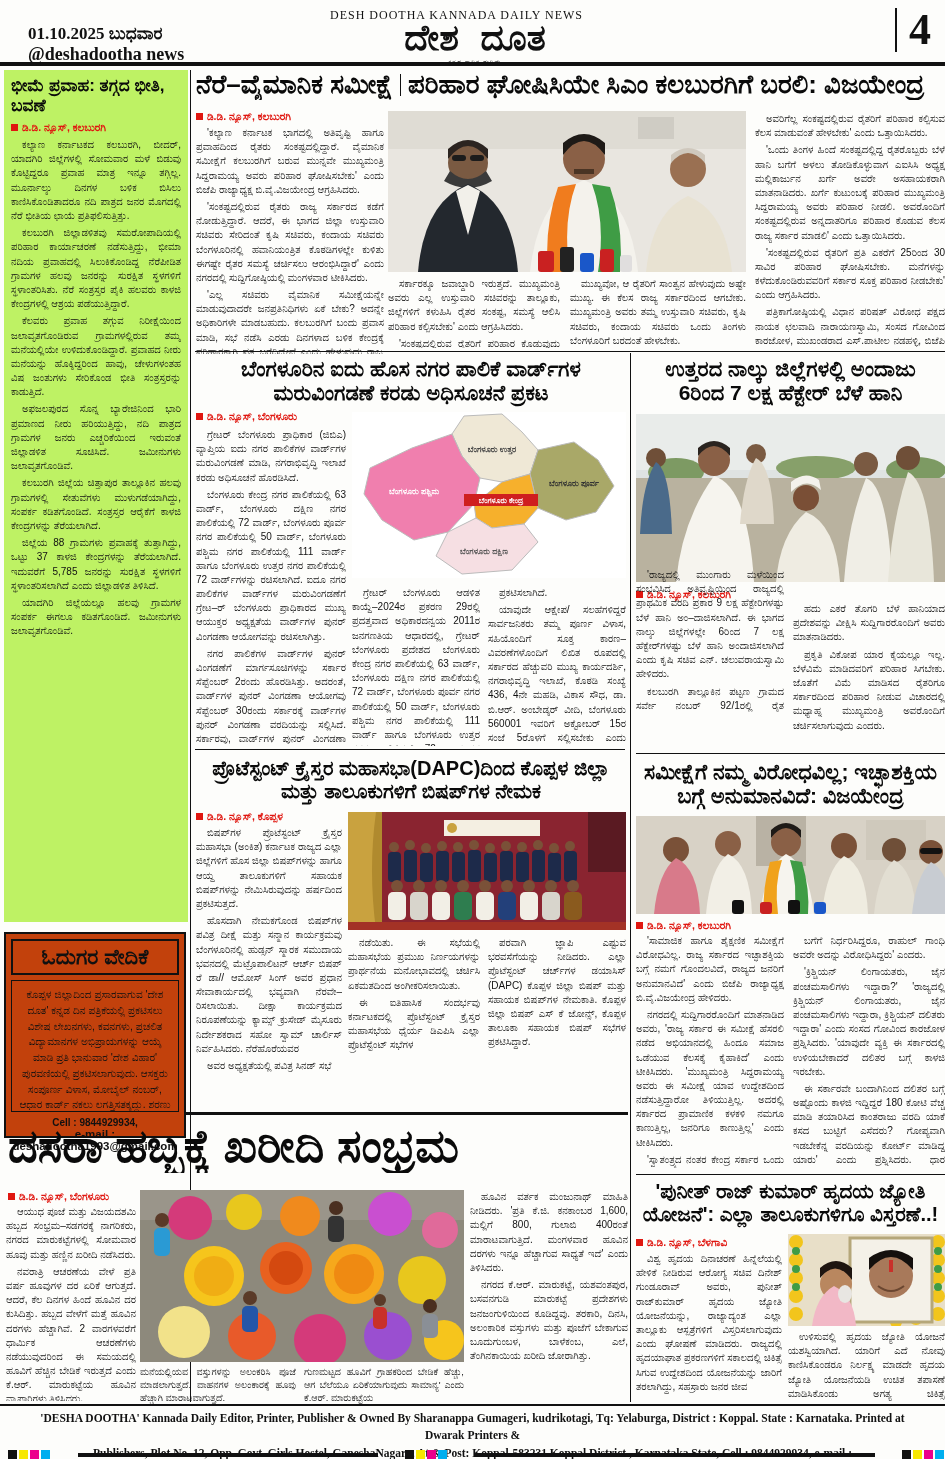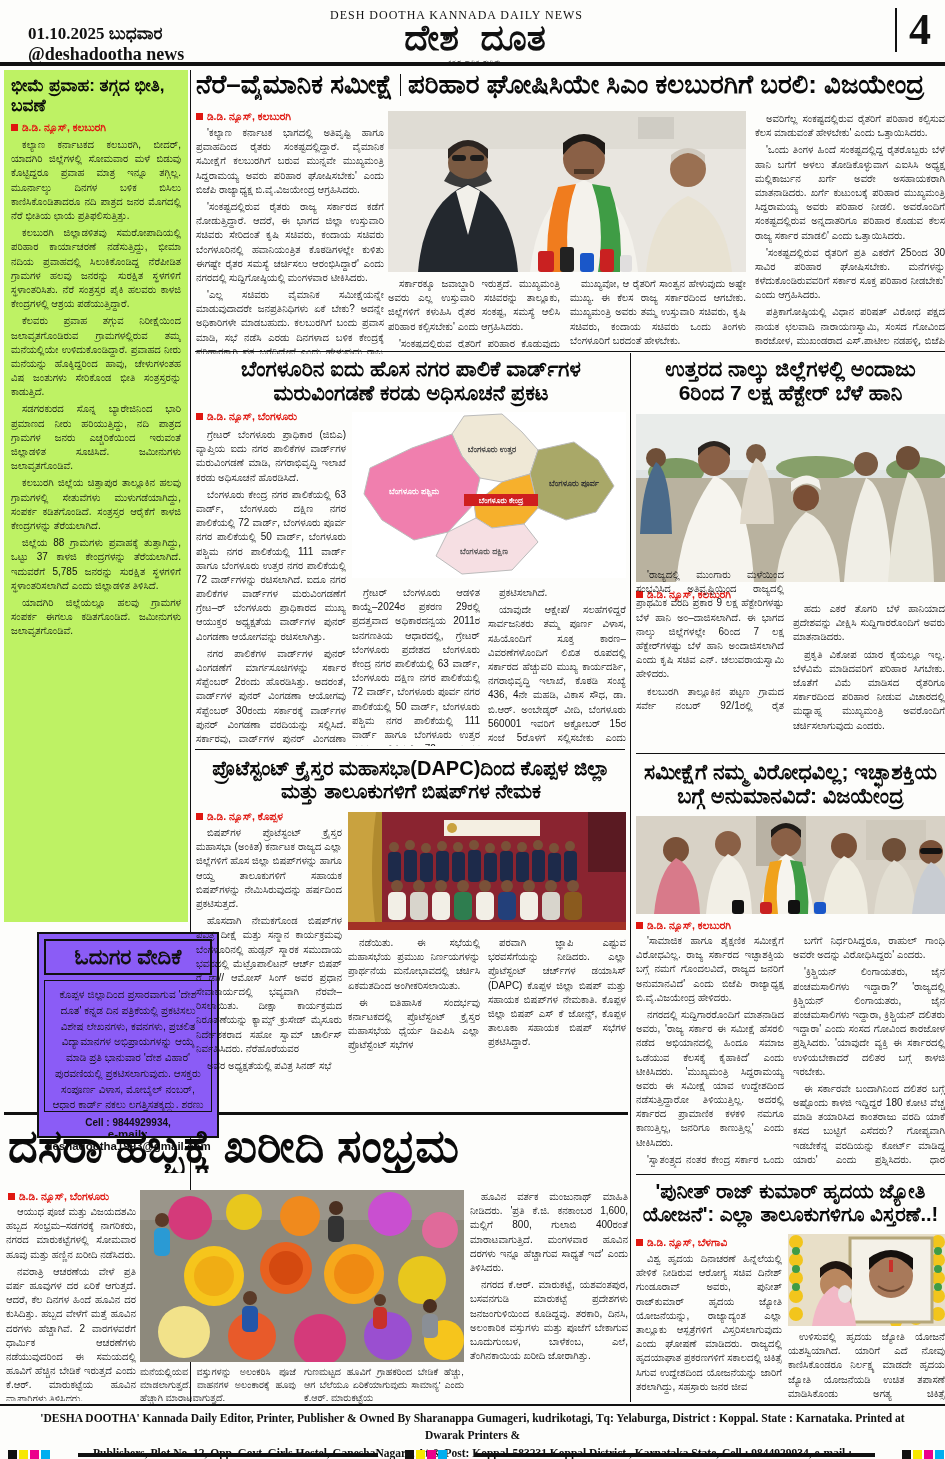--- a/index.html
+++ b/index.html
@@ -18,21 +18,21 @@
   .vrule{background:#111;width:1px;}
   
   .headline{font-weight:bold;color:#0a0a0a;line-height:1.15;}
   .byline{color:#e01710;font-weight:bold;font-size:10.5px;white-space:nowrap;overflow:hidden;}
   .bullet{display:inline-block;width:7px;height:7px;background:#e01710;margin-right:4px;}
   .col{font-size:10px;line-height:1.42;text-align:justify;overflow:hidden;}
   .col .para{margin:0 0 3px 0;text-indent:11px;}
   .caption{font-size:9.5px;line-height:1.35;text-align:justify;overflow:hidden;}
   .bluebox{background:#bef264;}
   
-  .rbox{border:2.5px solid #111;background:#8b5cf6;margin-left:33px;}
+  .rbox{border:2.5px solid #111;background:#c2410c;}
   .rbox-title{font-weight:bold;font-size:21px;text-align:center;border:2px solid #111;margin:5px;padding:4px 0;}
   .rbox-body{border:1.5px solid #111;margin:0 5px 5px 5px;padding:6px 7px;font-size:10.5px;line-height:1.5;text-align:center;}
   .rbox-cell{font-weight:bold;font-size:10px;text-align:center;margin-top:4px;}
   .rbox-mail{font-weight:bold;font-size:11.5px;text-align:center;}
   .photo{overflow:hidden;background:#ddd;}
   .photo svg{display:block;}
   
   .footer-text{font-family:"Liberation Serif",serif;font-weight:bold;font-size:11.5px;text-align:center;line-height:1.5;}
   .regsq{display:inline-block;width:9px;height:9px;margin-right:2px;vertical-align:middle;}
   .regbar{display:inline-block;height:4px;background:#111;vertical-align:middle;}
@@ -62,21 +62,21 @@
   <div class="abs hrule" style="left:4px;top:1112px;width:624px;height:3px;"></div>
   <div class="abs hrule" style="left:636px;top:1174px;width:309px;height:1px;"></div>
 
   <div class="abs bluebox" style="left:4px;top:70px;width:184px;height:852px;padding:6px 7px;box-sizing:border-box;">
     <div class="headline" style="font-size:17px;">ಭೀಮೆ ಪ್ರವಾಹ: ತಗ್ಗದ ಭೀತಿ, ಬವಣೆ</div>
     <div class="byline" style="margin:6px 0 4px;"><span class="bullet"></span><span>ಡಿ.ಡಿ. ನ್ಯೂಸ್, ಕಲಬುರಗಿ</span></div>
     <div class="col" style="height:770px;">
         <p class="para">ಕಲ್ಯಾಣ ಕರ್ನಾಟಕದ ಕಲಬುರಗಿ, ಬೀದರ್, ಯಾದಗಿರಿ ಜಿಲ್ಲೆಗಳಲ್ಲಿ ಸೋಮವಾರ ಮಳೆ ಬಿಡುವು ಕೊಟ್ಟಿದ್ದರೂ ಪ್ರವಾಹ ಮಾತ್ರ ಇನ್ನೂ ತಗ್ಗಿಲ್ಲ. ಮೂರ್ನಾಲ್ಕು ದಿನಗಳ ಬಳಿಕ ಬಿಸಿಲು ಕಾಣಿಸಿಕೊಂಡಿತಾದರೂ ನದಿ ಪಾತ್ರದ ಜನರ ಮೊಗದಲ್ಲಿ ನೆರೆ ಭೀತಿಯ ಛಾಯೆ ಪ್ರತಿಫಲಿಸುತ್ತಿತ್ತು.</p>
         <p class="para">ಕಲಬುರಗಿ ಜಿಲ್ಲಾಡಳಿತವು ಸಮರೋಪಾದಿಯಲ್ಲಿ ಪರಿಹಾರ ಕಾರ್ಯಾಚರಣೆ ನಡೆಸುತ್ತಿದ್ದು, ಭೀಮಾ ನದಿಯ ಪ್ರವಾಹದಲ್ಲಿ ಸಿಲುಕಿಕೊಂಡಿದ್ದ ನೆರೆಪೀಡಿತ ಗ್ರಾಮಗಳ ಹಲವು ಜನರನ್ನು ಸುರಕ್ಷಿತ ಸ್ಥಳಗಳಿಗೆ ಸ್ಥಳಾಂತರಿಸಿತು. ನೆರೆ ಸಂತ್ರಸ್ತರ ಪೈಕಿ ಹಲವರು ಕಾಳಜಿ ಕೇಂದ್ರಗಳಲ್ಲಿ ಆಶ್ರಯ ಪಡೆಯುತ್ತಿದ್ದಾರೆ.</p>
         <p class="para">ಕೆಲವರು ಪ್ರವಾಹ ತಗ್ಗುವ ನಿರೀಕ್ಷೆಯಿಂದ ಜಲಾವೃತಗೊಂಡಿರುವ ಗ್ರಾಮಗಳಲ್ಲಿರುವ ತಮ್ಮ ಮನೆಯಲ್ಲಿಯೇ ಉಳಿದುಕೊಂಡಿದ್ದಾರೆ. ಪ್ರವಾಹದ ನೀರು ಮನೆಯನ್ನು ಹೊಕ್ಕಿದ್ದರಿಂದ ಹಾವು, ಚೇಳುಗಳಂತಹ ವಿಷ ಜಂತುಗಳು ಸೇರಿಕೊಂಡ ಭೀತಿ ಸಂತ್ರಸ್ತರನ್ನು ಕಾಡುತ್ತಿದೆ.</p>
-        <p class="para">ಸಡಗರಕುರದ ಸೊನ್ನ ಬ್ಯಾರೇಜಿನಿಂದ ಭಾರಿ ಪ್ರಮಾಣದ ನೀರು ಹರಿಯುತ್ತಿದ್ದು, ನದಿ ಪಾತ್ರದ ಗ್ರಾಮಗಳ ಜನರು ಎಚ್ಚರಿಕೆಯಿಂದ ಇರುವಂತೆ ಜಿಲ್ಲಾಡಳಿತ ಸೂಚಿಸಿದೆ. ಜಮೀನುಗಳು ಜಲಾವೃತಗೊಂಡಿವೆ.</p>
+        <p class="para">ಅಫಜಲಪುರದ ಸೊನ್ನ ಬ್ಯಾರೇಜಿನಿಂದ ಭಾರಿ ಪ್ರಮಾಣದ ನೀರು ಹರಿಯುತ್ತಿದ್ದು, ನದಿ ಪಾತ್ರದ ಗ್ರಾಮಗಳ ಜನರು ಎಚ್ಚರಿಕೆಯಿಂದ ಇರುವಂತೆ ಜಿಲ್ಲಾಡಳಿತ ಸೂಚಿಸಿದೆ. ಜಮೀನುಗಳು ಜಲಾವೃತಗೊಂಡಿವೆ.</p>
         <p class="para">ಕಲಬುರಗಿ ಜಿಲ್ಲೆಯ ಚಿತ್ತಾಪುರ ತಾಲ್ಲೂಕಿನ ಹಲವು ಗ್ರಾಮಗಳಲ್ಲಿ ಸೇತುವೆಗಳು ಮುಳುಗಡೆಯಾಗಿದ್ದು, ಸಂಪರ್ಕ ಕಡಿತಗೊಂಡಿದೆ. ಸಂತ್ರಸ್ತರ ಆರೈಕೆಗೆ ಕಾಳಜಿ ಕೇಂದ್ರಗಳನ್ನು ತೆರೆಯಲಾಗಿದೆ.</p>
         <p class="para">ಜಿಲ್ಲೆಯ 88 ಗ್ರಾಮಗಳು ಪ್ರವಾಹಕ್ಕೆ ತುತ್ತಾಗಿದ್ದು, ಒಟ್ಟು 37 ಕಾಳಜಿ ಕೇಂದ್ರಗಳನ್ನು ತೆರೆಯಲಾಗಿದೆ. ಇದುವರೆಗೆ 5,785 ಜನರನ್ನು ಸುರಕ್ಷಿತ ಸ್ಥಳಗಳಿಗೆ ಸ್ಥಳಾಂತರಿಸಲಾಗಿದೆ ಎಂದು ಜಿಲ್ಲಾಡಳಿತ ತಿಳಿಸಿದೆ.</p>
         <p class="para">ಯಾದಗಿರಿ ಜಿಲ್ಲೆಯಲ್ಲೂ ಹಲವು ಗ್ರಾಮಗಳ ಸಂಪರ್ಕ ಈಗಲೂ ಕಡಿತಗೊಂಡಿದೆ. ಜಮೀನುಗಳು ಜಲಾವೃತಗೊಂಡಿವೆ.</p>
       </div>
   </div>
 
   <div class="abs rbox" style="left:4px;top:932px;width:182px;height:206px;box-sizing:border-box;">
     <div class="rbox-title">ಓದುಗರ ವೇದಿಕೆ</div>
     <div class="rbox-body" style="height:118px;overflow:hidden;">ಕೊಪ್ಪಳ ಜಿಲ್ಲಾದಿಂದ ಪ್ರಸಾರವಾಗುವ 'ದೇಶ ದೂತ' ಕನ್ನಡ ದಿನ ಪತ್ರಿಕೆಯಲ್ಲಿ ಪ್ರಕಟಿಸಲು ವಿಶೇಷ ಲೇಖನಗಳು, ಕವನಗಳು, ಪ್ರಚಲಿತ ವಿದ್ಯಾಮಾನಗಳ ಅಭಿಪ್ರಾಯಗಳನ್ನು ಆಯ್ಕೆ ಮಾಡಿ ಪ್ರತಿ ಭಾನುವಾರ 'ದೇಶ ವಿಹಾರ' ಪುರವಣಿಯಲ್ಲಿ ಪ್ರಕಟಿಸಲಾಗುವುದು. ಆಸಕ್ತರು ಸಂಪೂರ್ಣ ವಿಳಾಸ, ಮೋಬೈಲ್ ನಂಬರ್, ಆಧಾರ ಕಾರ್ಡ್ ನಕಲು ಲಗತ್ತಿಸತಕ್ಕದ್ದು. ಶರಣು ಬಿ.ಗುಮಗೇರಿ, ಸಂಪಾದಕರು, ದೇಶ ದೂತ ಕನ್ನಡ ದಿನಪತ್ರಿಕೆ.</div>
     <div class="rbox-cell">Cell : 9844929934,</div>

